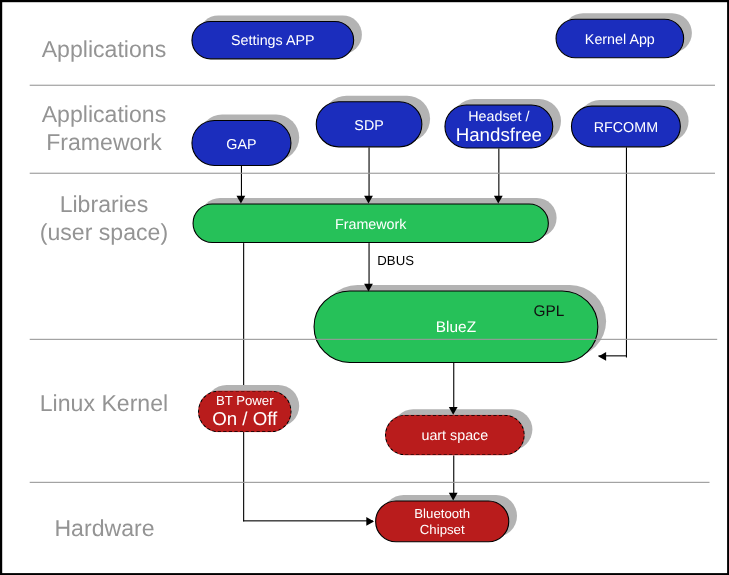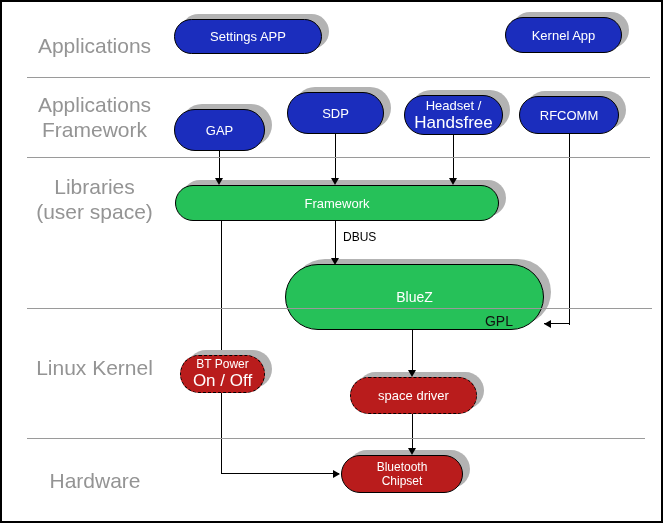--- a/index.html
+++ b/index.html
@@ -22,21 +22,21 @@
     box-shadow:7px -5px 0 0 #b3b3b3;
   }
   .pill.blue{background:#1b2dbd;}
   .pill.green{background:#26c159;}
   .pill.red{background:#b91c1c;}
   .pill.dashed{border:1.6px dashed #000;}
   .t13{font-size:13px;}
   .t12{font-size:12px;}
   .t11{font-size:17px;}
   .t14{font-size:14px;}
-  .badge-gpl{position:absolute;right:30px;top:9px;color:#111;font-size:14px;z-index:4;margin-top:39px;}
+  .badge-gpl{position:absolute;right:30px;top:9px;color:#111;font-size:14px;z-index:4;}
   .vline{position:absolute;width:1.4px;background:#000;z-index:2;}
   .hline{position:absolute;height:1.4px;background:#000;z-index:2;}
   .arrow{position:absolute;width:0;height:0;z-index:4;}
   .arrow.down{border-left:4px solid transparent;border-right:4px solid transparent;border-top:7px solid #000;}
   .arrow.left{border-top:4px solid transparent;border-bottom:4px solid transparent;border-right:7px solid #000;}
   .arrow.right{border-top:4px solid transparent;border-bottom:4px solid transparent;border-left:7px solid #000;}
   .edge-label{position:absolute;color:#000;font-size:12px;z-index:4;white-space:nowrap;}
 </style>
 </head>
 <body>
@@ -120,21 +120,21 @@
   <div class="pill green t14" style="left:283px;top:262px;width:259px;height:66px;">
     <span class="badge-gpl">GPL</span>
     <span>BlueZ</span>
   </div>
 
   <div class="pill red dashed" style="left:178px;top:353px;width:85px;height:38px;">
     <span class="t12">BT Power</span>
     <span class="t11">On / Off</span>
   </div>
   <div class="pill red dashed t13" style="left:348px;top:375px;width:127px;height:37px;">
-    <span>space driver</span>
+    <span>uart space</span>
   </div>
 
   <div class="pill red" style="left:339px;top:453px;width:122px;height:38px;">
     <span class="t12">Bluetooth</span>
     <span class="t12">Chipset</span>
   </div>
 
 </div>
 
 </body></html>

